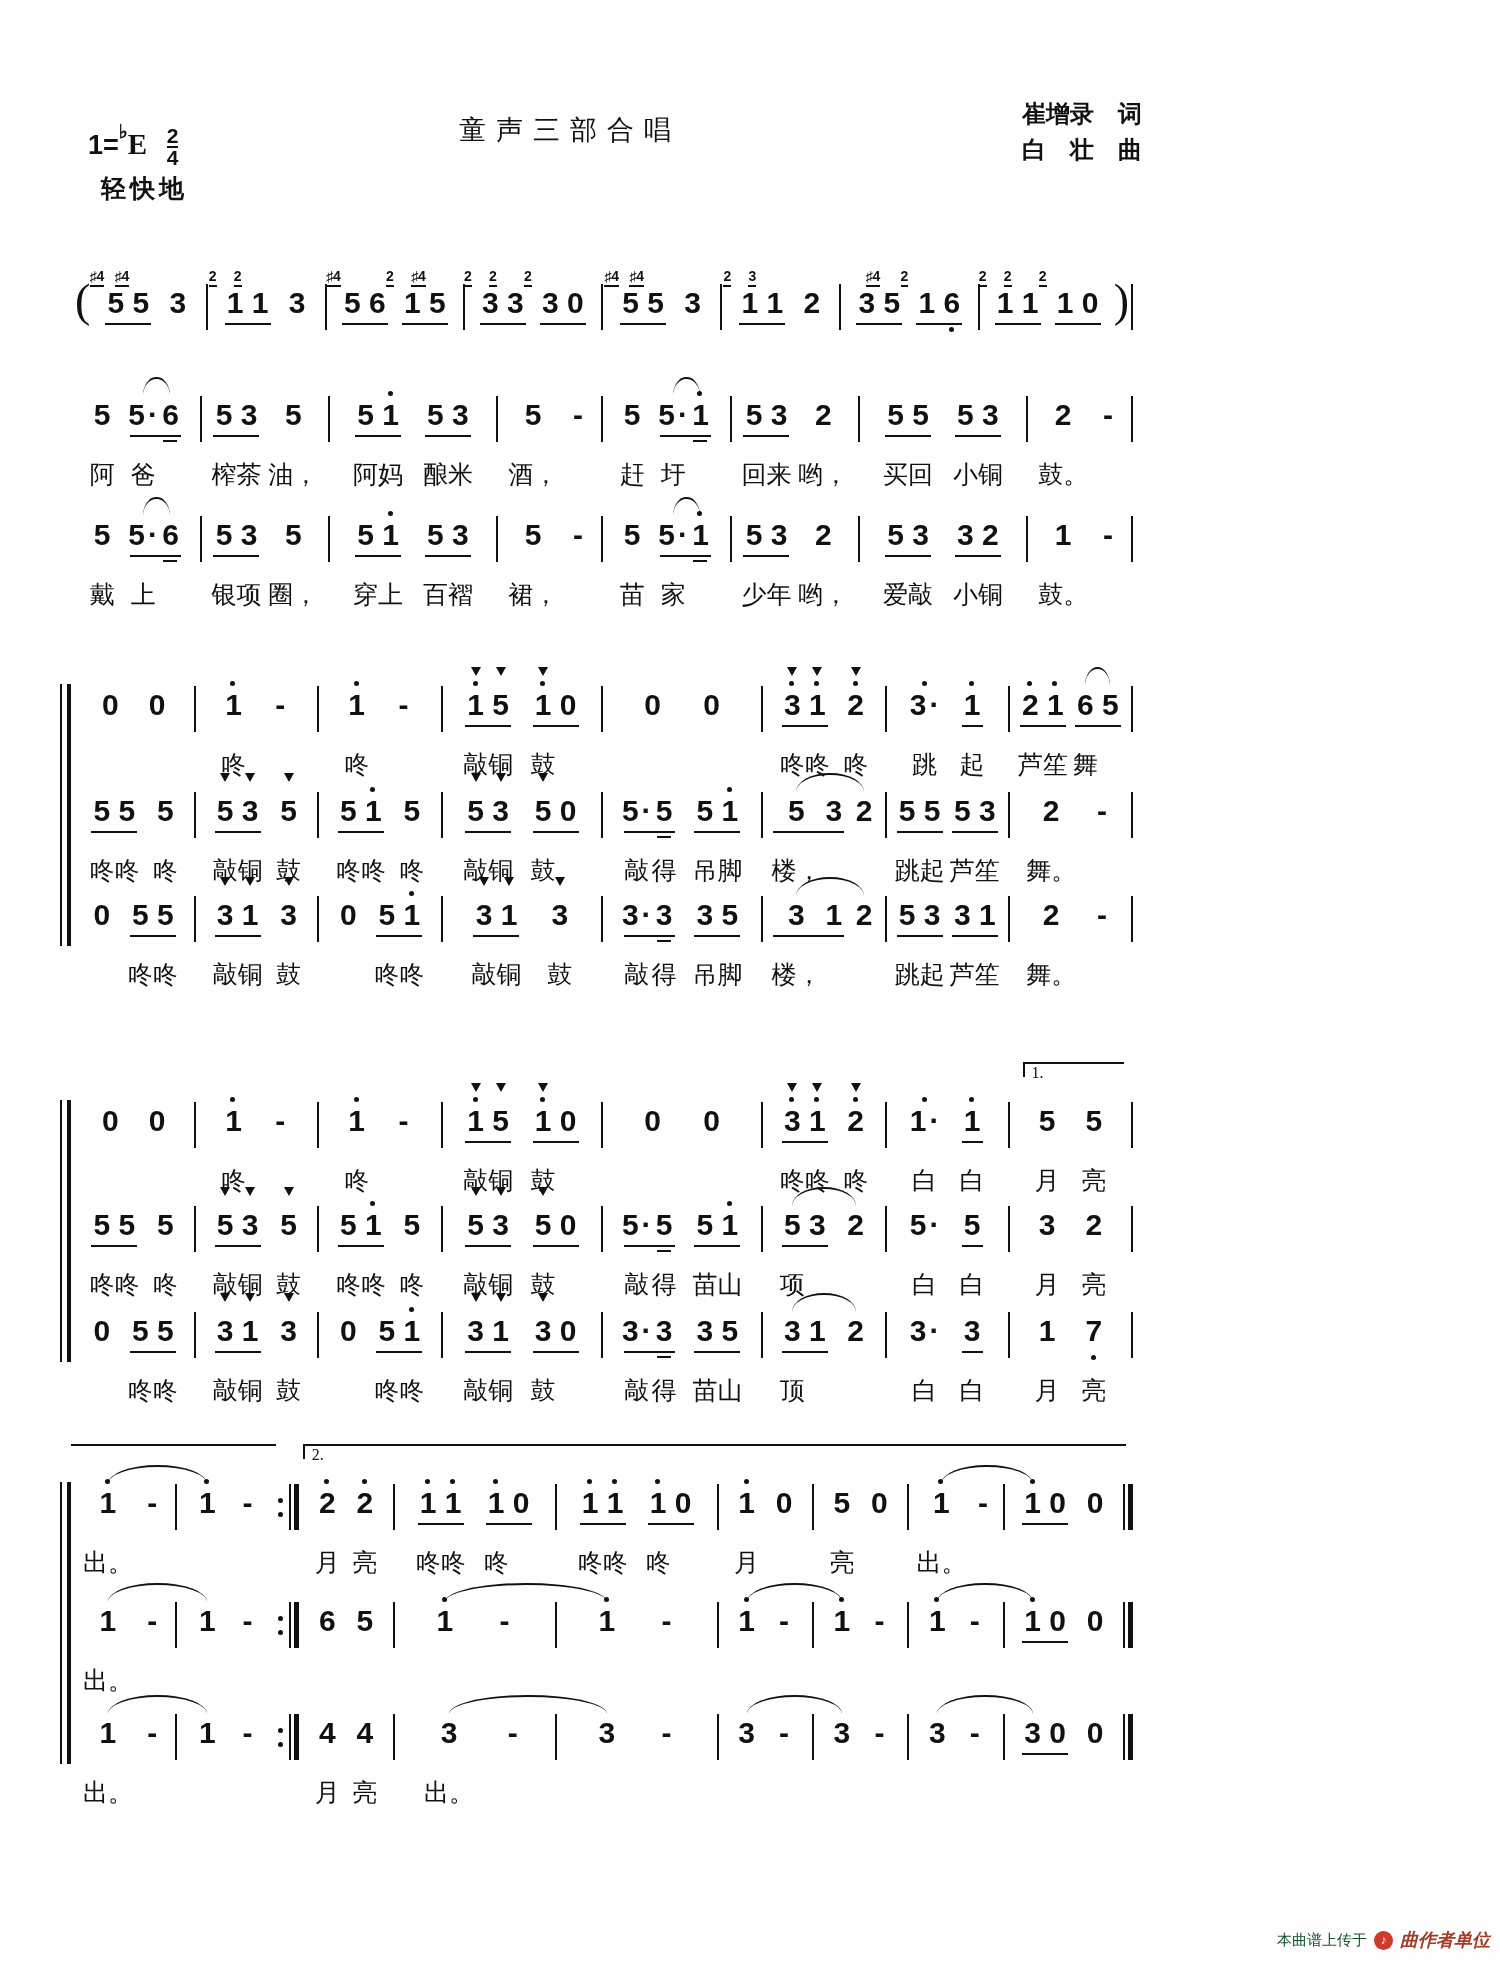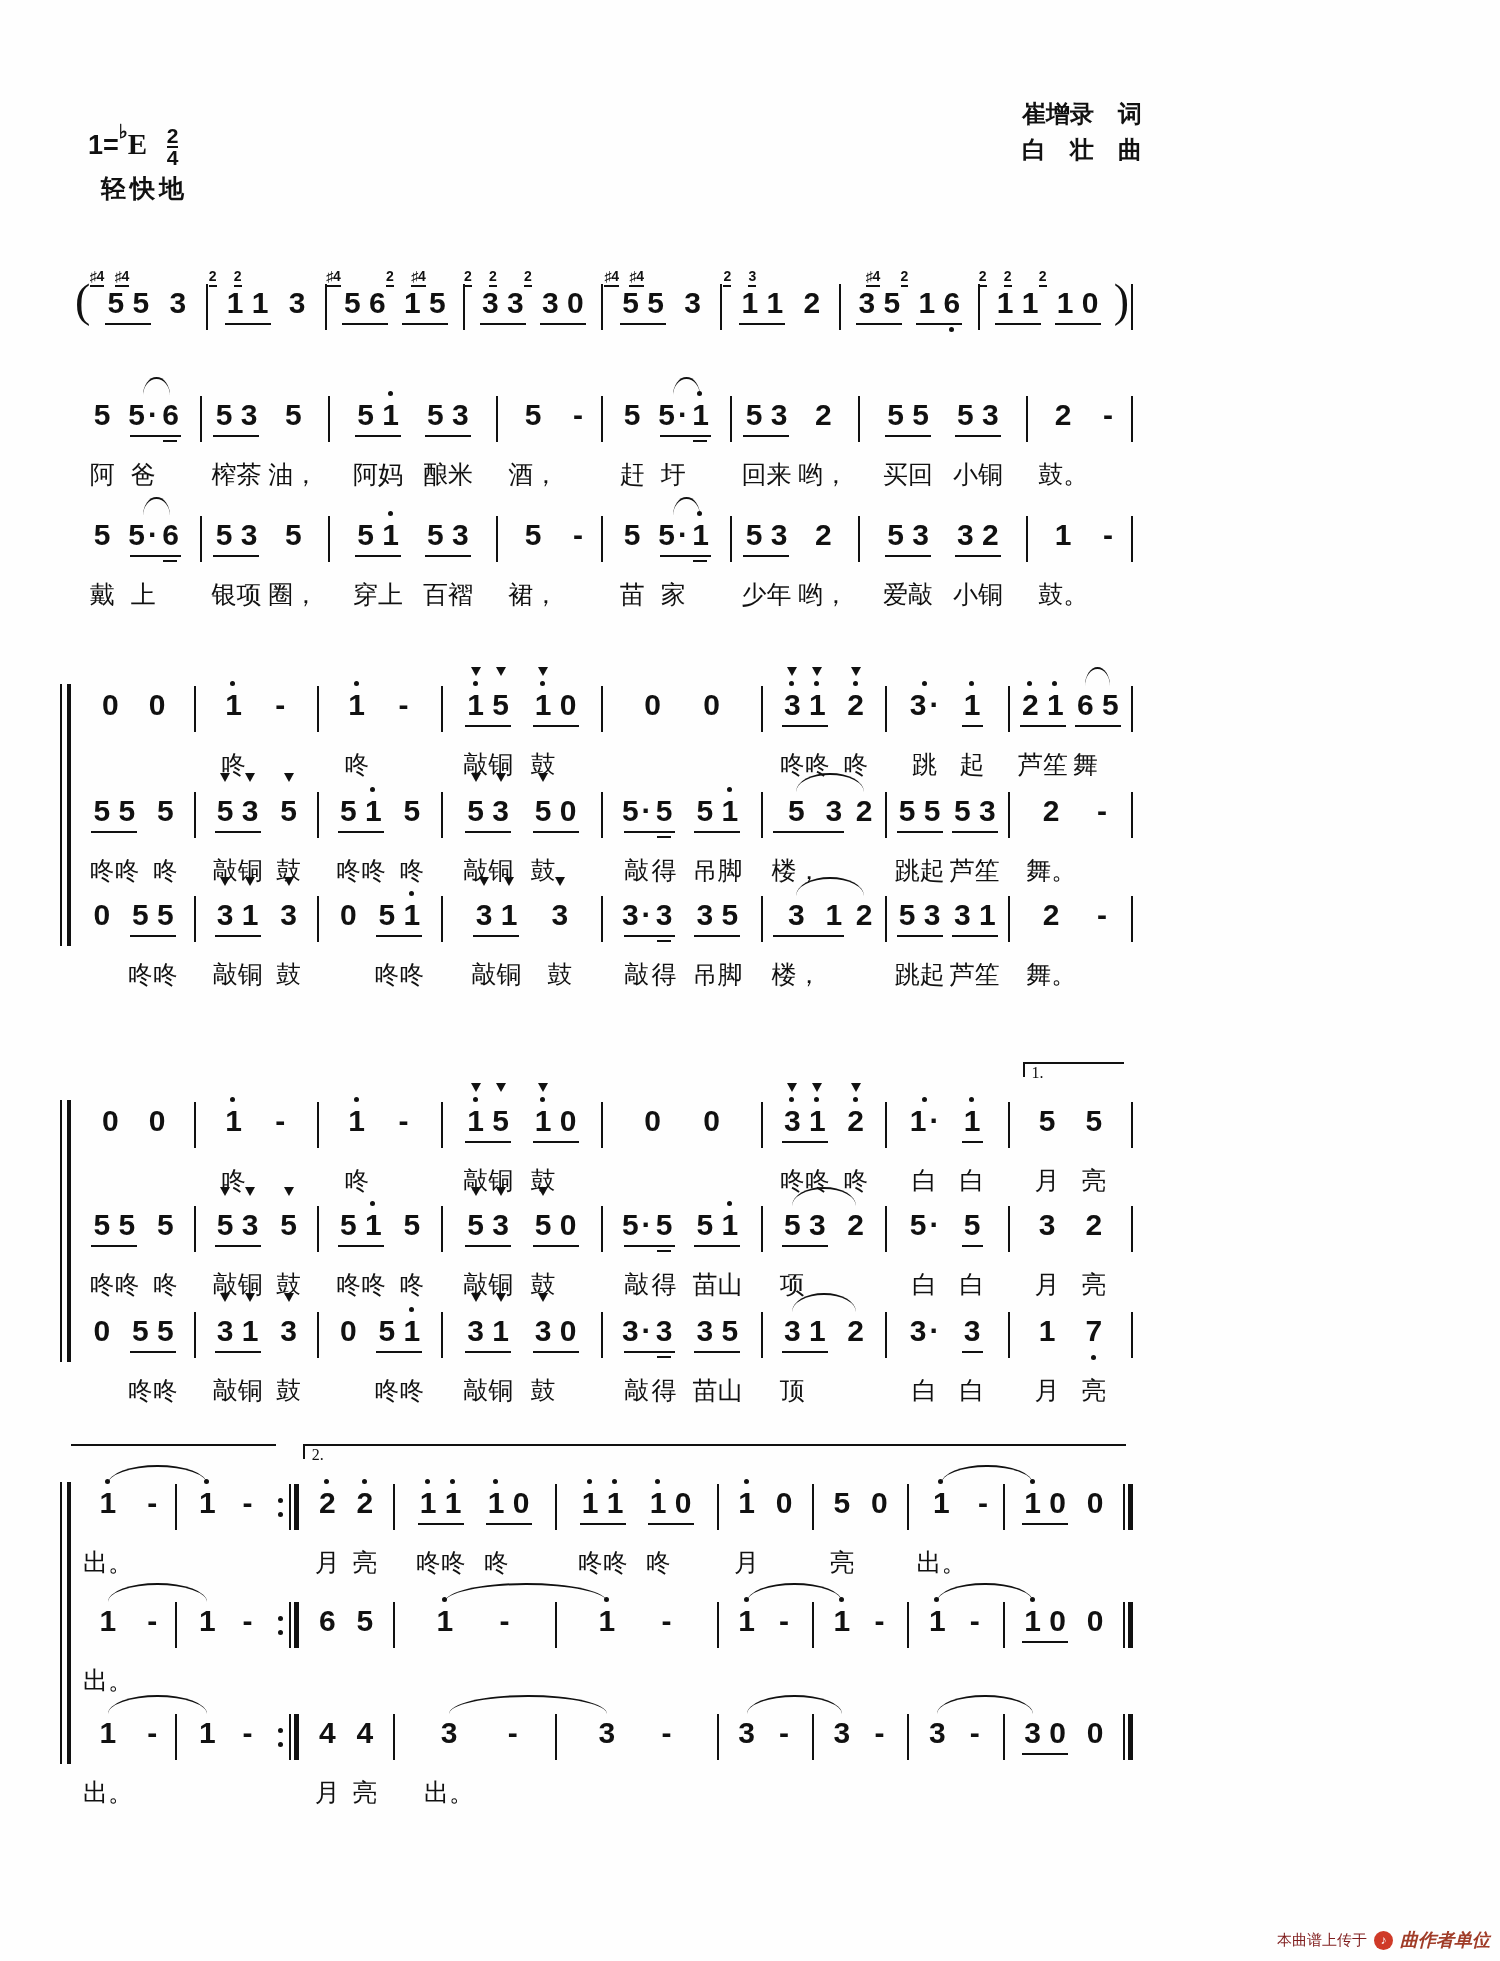--- a/index.html
+++ b/index.html
@@ -43,29 +43,30 @@
   .paren{font:400 46px/46px "Liberation Serif",serif;margin-top:18px;flex:0 0 auto;}
   .slur{position:absolute;top:5px;height:17px;border-top:2px solid #111;
         border-radius:50% 50% 0 0 / 100% 100% 0 0;}
   .volta{position:absolute;top:-16px;height:13px;border-top:2px solid #111;border-left:2px solid #111;}
   .volta.cont{border-left:none;}
   .vlabel{position:absolute;left:7px;top:0;font:400 16px "Liberation Serif",serif;}
   .sysbracket{position:absolute;left:60px;width:5px;border-left:2px solid #111;border-right:4px solid #111;}
   .footnote-box{position:absolute;left:45px;top:1806px;width:1056px;height:56px;
         font:23px "Liberation Serif",serif;text-align:center;line-height:56px;}
   .watermark{position:absolute;right:10px;top:1928px;display:flex;align-items:center;gap:7px;}
-  .wm-pre{font:15px "Liberation Sans",sans-serif;color:#7f1d1d;}
+  .wm-pre{font:15px "Liberation Sans",sans-serif;color:#14532d;}
   .wm-logo{display:inline-block;width:19px;height:19px;border-radius:50%;background:#cf3a28;color:#fff;
         font:12px/19px "Liberation Sans",sans-serif;text-align:center;}
   .wm-site{font:700 18px "Liberation Sans",sans-serif;font-style:italic;}
 </style>
 </head>
 <body>
 
 <div id="page">
+  <div class="subtitle">童声三部合唱</div>
   <div class="credits">
     <div>崔增录　词</div>
     <div>白　壮　曲</div>
   </div>
   <div class="keysig">
     <span>1=</span><sup>♭</sup><span class="keyletter">E</span>
     <span class="frac">
       <span class="num">2</span>
       <span class="den">4</span>
     </span>

